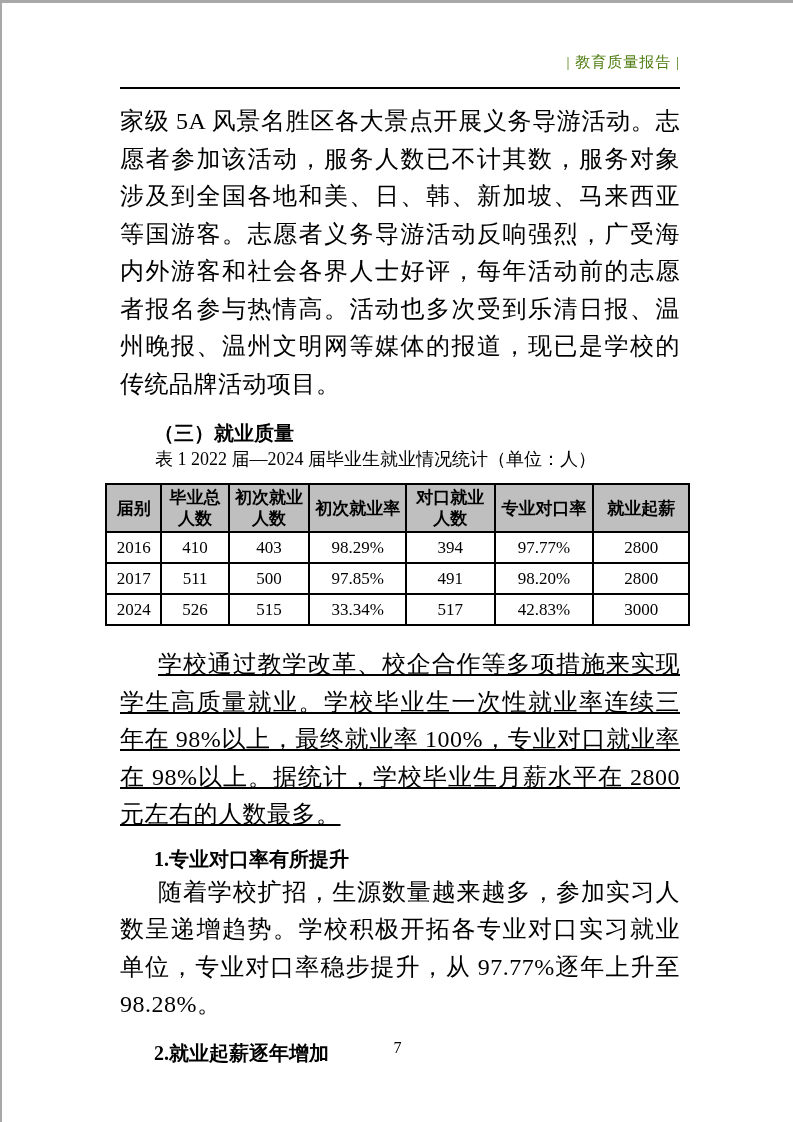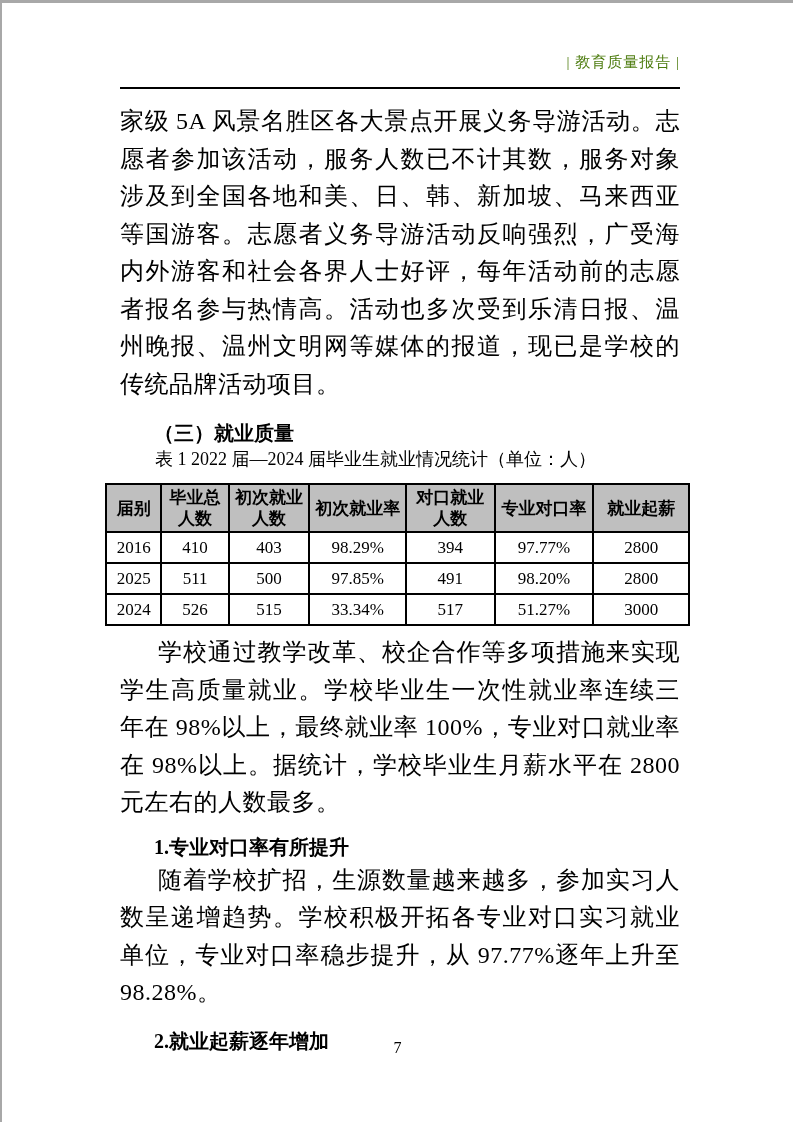--- a/index.html
+++ b/index.html
@@ -133,41 +133,41 @@
       <tr>
         <td>2016</td>
         <td>410</td>
         <td>403</td>
         <td>98.29%</td>
         <td>394</td>
         <td>97.77%</td>
         <td>2800</td>
       </tr>
       <tr>
-        <td>2025</td>
+        <td>2017</td>
         <td>511</td>
         <td>500</td>
         <td>97.85%</td>
         <td>491</td>
         <td>98.20%</td>
         <td>2800</td>
       </tr>
       <tr>
         <td>2024</td>
         <td>526</td>
         <td>515</td>
         <td>33.34%</td>
         <td>517</td>
-        <td>51.27%</td>
+        <td>42.83%</td>
         <td>3000</td>
       </tr>
     </tbody>
   </table>
 
-  <p class="body-text indent" style="margin-top:8px;">学校通过教学改革、校企合作等多项措施来实现学生高质量就业。学校毕业生一次性就业率连续三年在 98%以上，最终就业率 100%，专业对口就业率在 98%以上。据统计，学校毕业生月薪水平在 2800 元左右的人数最多。</p>
+  <p class="body-text indent" style="margin-top:20px;text-decoration:underline;">学校通过教学改革、校企合作等多项措施来实现学生高质量就业。学校毕业生一次性就业率连续三年在 98%以上，最终就业率 100%，专业对口就业率在 98%以上。据统计，学校毕业生月薪水平在 2800 元左右的人数最多。</p>
 
   <h3 class="sub-heading">1.专业对口率有所提升</h3>
 
   <p class="body-text indent">随着学校扩招，生源数量越来越多，参加实习人数呈递增趋势。学校积极开拓各专业对口实习就业单位，专业对口率稳步提升，从 97.77%逐年上升至 98.28%。</p>
 
   <h3 class="sub-heading sub2">2.就业起薪逐年增加</h3>
 
 </div>
 
 <div class="page-footer">7</div>

